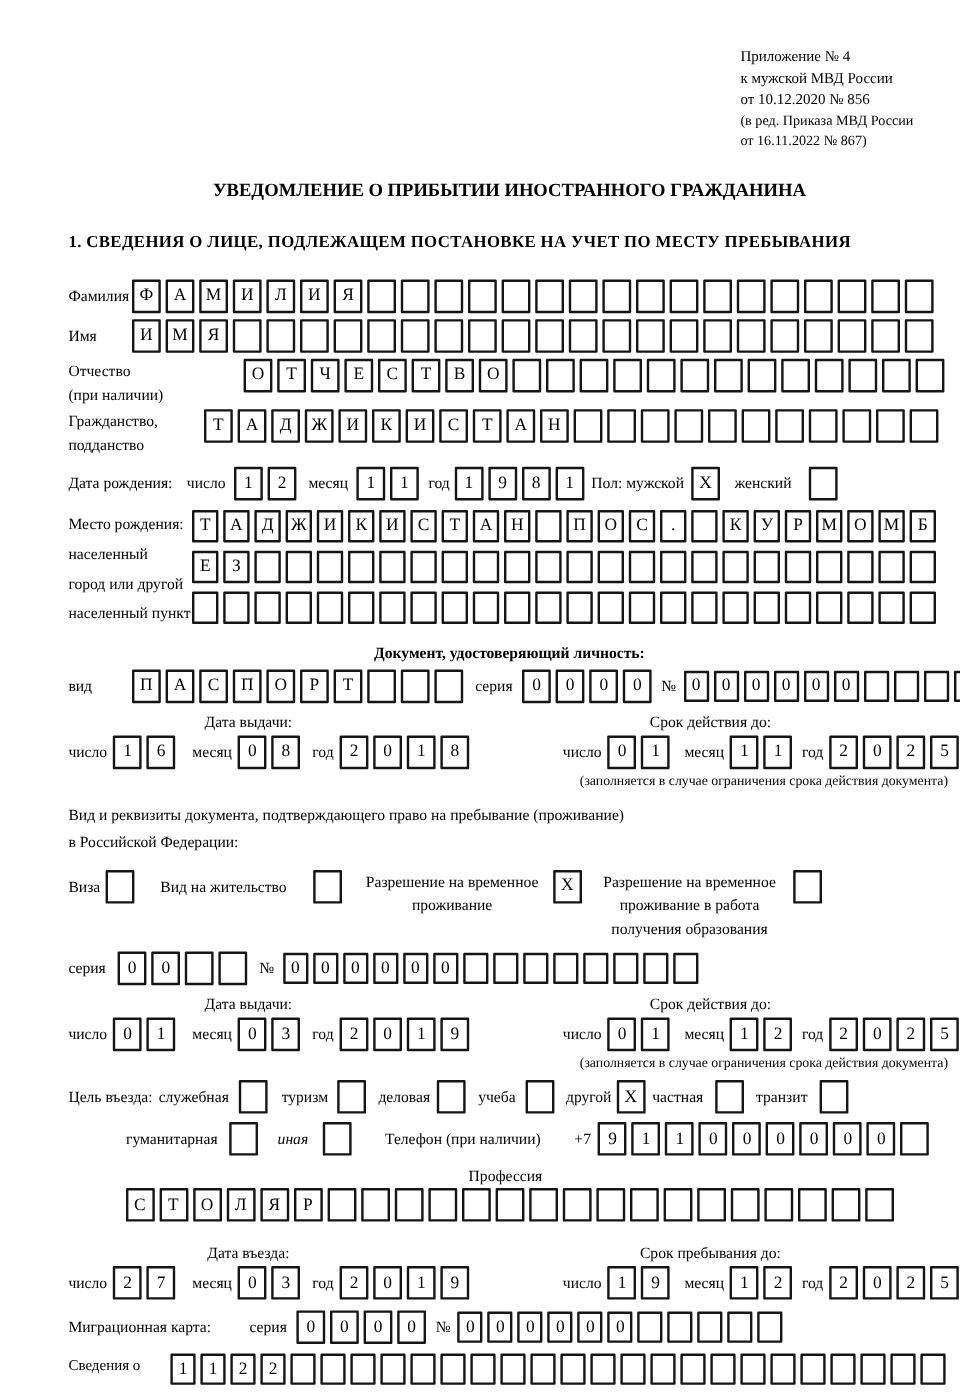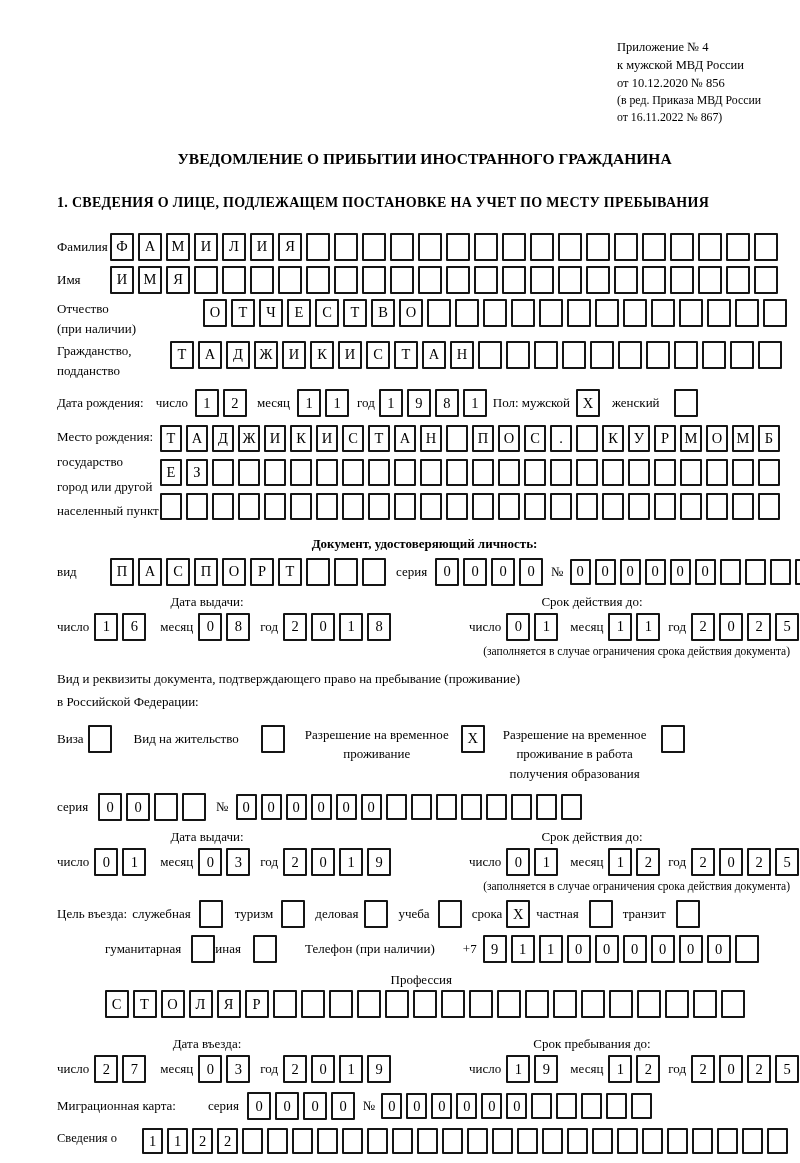--- a/index.html
+++ b/index.html
@@ -208,21 +208,21 @@
       </span>
     <span class="lbl" style="margin-left:12px;margin-right:14px;">женский</span>
     <span class="cells">
         <span class="cell"></span>
       </span>
   </div>
 
   <div class="frow top" style="margin-top:8px;">
     <div class="lblcol" style="width:103px;line-height:1.9;">
       <div>Место рождения:</div>
-      <div>государство</div>
+      <div>населенный</div>
       <div>город или другой</div>
       <div>населенный пункт</div>
     </div>
     <div class="stack">
       <span class="cells w18">
           <span class="cell">Т</span>
           <span class="cell">А</span>
           <span class="cell">Д</span>
           <span class="cell">Ж</span>
           <span class="cell">И</span>
@@ -500,40 +500,40 @@
         <span class="cell"></span>
       </span>
     <span class="lbl" style="margin-left:10px;margin-right:6px;">деловая</span>
     <span class="cells">
         <span class="cell"></span>
       </span>
     <span class="lbl" style="margin-left:10px;margin-right:8px;">учеба</span>
     <span class="cells">
         <span class="cell"></span>
       </span>
-    <span class="lbl" style="margin-left:10px;margin-right:4px;">срока</span>
+    <span class="lbl" style="margin-left:10px;margin-right:4px;">другой</span>
     <span class="cells">
         <span class="cell">X</span>
       </span>
     <span class="lbl" style="margin-left:6px;margin-right:10px;">частная</span>
     <span class="cells">
         <span class="cell"></span>
       </span>
     <span class="lbl" style="margin-left:10px;margin-right:10px;">транзит</span>
     <span class="cells">
         <span class="cell"></span>
       </span>
   </div>
 
   <div class="frow" style="margin-top:7px;">
     <span class="lbl" style="margin-left:48px;margin-right:10px;">гуманитарная</span>
     <span class="cells">
         <span class="cell"></span>
       </span>
-    <span class="lbl" style="margin-right:12px;">иная</span>
+    <span class="lbl" style="margin-left:16px;margin-right:12px;font-style:italic;">иная</span>
     <span class="cells">
         <span class="cell"></span>
       </span>
     <span class="lbl" style="margin-left:28px;">Телефон (при наличии)</span>
     <span class="lbl" style="margin-left:28px;margin-right:6px;">+7</span>
     <span class="cells">
         <span class="cell">9</span>
         <span class="cell">1</span>
         <span class="cell">1</span>
         <span class="cell">0</span>

